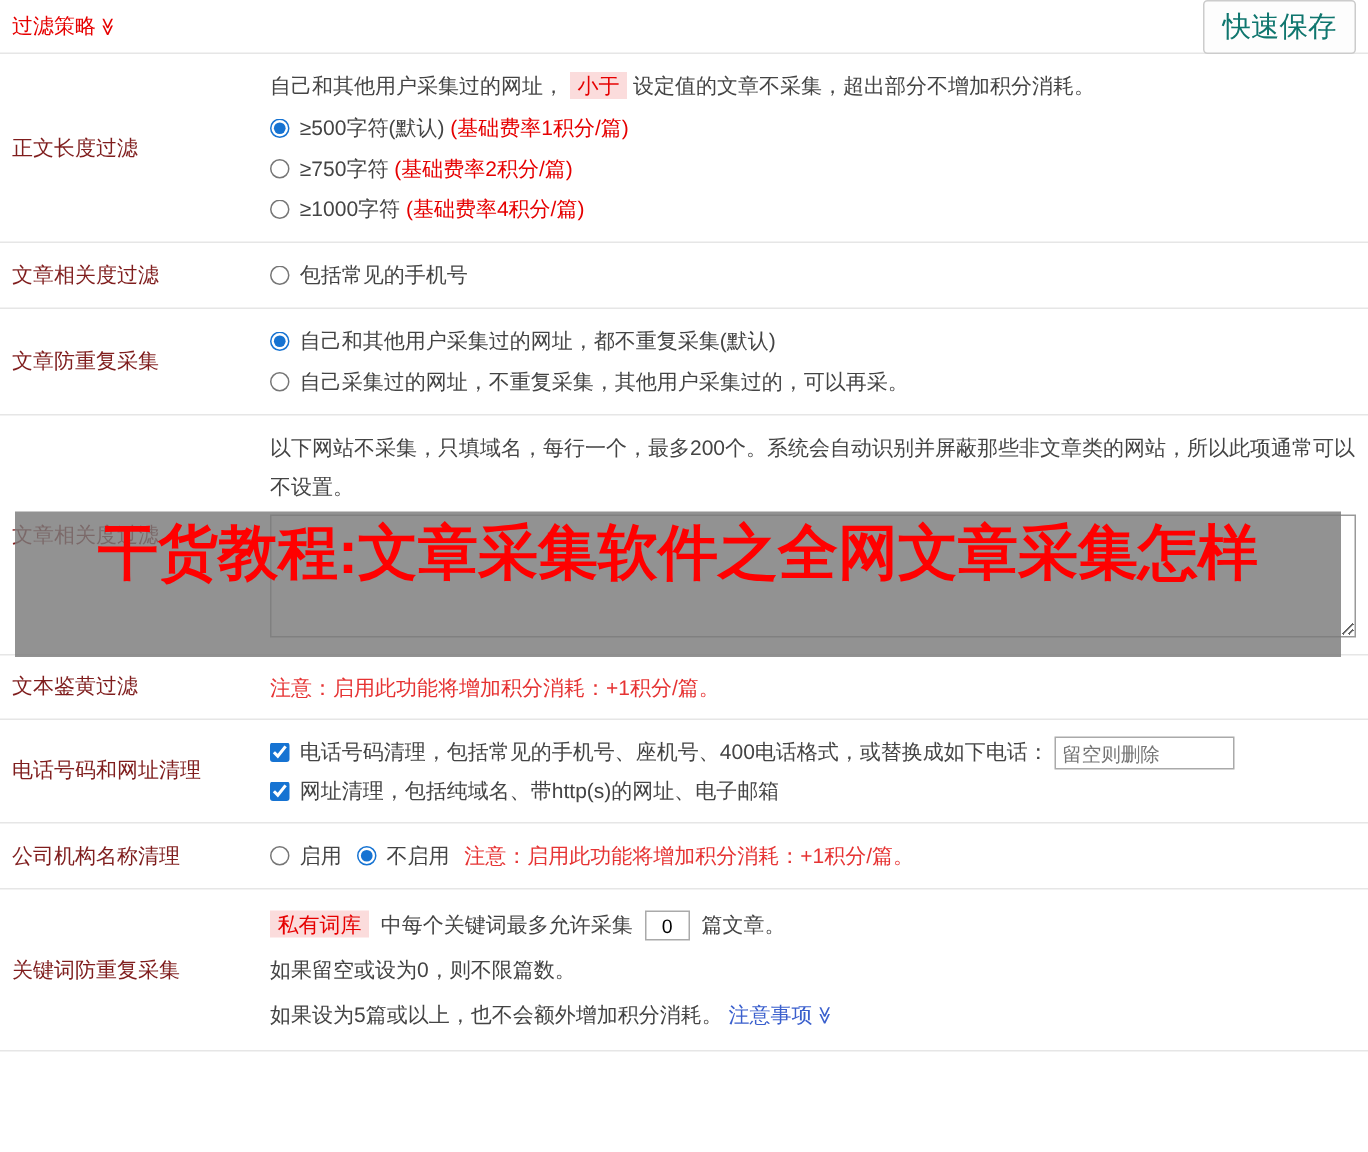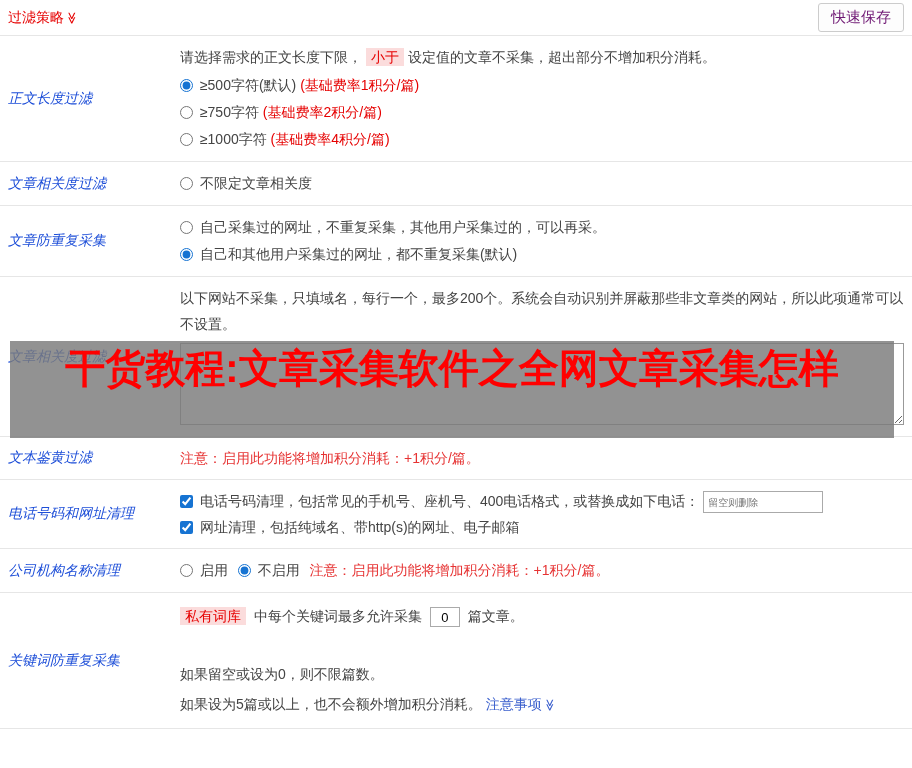--- a/index.html
+++ b/index.html
@@ -15,35 +15,35 @@
   *{box-sizing:border-box;margin:0;padding:0;}
   html,body{width:912px;height:768px;}
   body{
     font-family:"Liberation Sans","DejaVu Sans",sans-serif;
     font-size:14px;color:var(--text);background:#fff;
     position:relative;overflow:hidden;
   }
   .topbar{display:flex;justify-content:space-between;align-items:center;height:36px;padding:0 8px;border-bottom:1px solid var(--border);}
   .page-title{color:var(--red);font-size:14px;}
   .chevron-down{display:inline-block;transform:rotate(90deg);font-size:12px;margin-left:2px;}
-  .save-btn{background:#fdfdfd;border:1px solid #ccc;border-radius:3px;padding:4px 12px;font-size:15px;color:#701a75;cursor:pointer;}
+  .save-btn{background:#fdfdfd;border:1px solid #ccc;border-radius:3px;padding:4px 12px;font-size:19px;color:#0f766e;cursor:pointer;}
   .row{display:flex;border-bottom:1px solid var(--border);}
-  .row-label{width:178px;padding:8px 8px;display:flex;align-items:center;color:#1d4ed8;flex-shrink:0;font-style:italic;}
+  .row-label{width:178px;padding:8px 8px;display:flex;align-items:center;color:#7f1d1d;flex-shrink:0;}
   .row-content{flex:1;padding:8px 8px 8px 2px;}
   .line{line-height:26px;display:block;}
   .opt{display:block;line-height:27px;cursor:pointer;}
   .opt-inline{display:inline-block;margin-right:6px;line-height:27px;cursor:pointer;}
   input[type=radio],input[type=checkbox]{accent-color:#1673d2;vertical-align:-2px;margin-right:3px;}
   .note{color:var(--note-red);}
   .fee{color:var(--red);}
   .hl{background:var(--highlight-bg);color:var(--red);padding:1px 5px;margin:0 4px;}
   .link{color:var(--link-blue);cursor:pointer;}
   .desc{line-height:26px;margin-bottom:2px;}
   textarea{width:100%;height:82px;border:1px solid #999;margin-top:4px;resize:vertical;font-family:inherit;font-size:13px;padding:3px;}
-  .phone-input{width:120px;height:22px;border:1px solid #aaa;padding:1px 4px;font-size:10px;color:#333;vertical-align:middle;}
+  .phone-input{width:120px;height:22px;border:1px solid #aaa;padding:1px 4px;font-size:13px;color:#333;vertical-align:middle;}
   .num-input{width:30px;height:20px;border:1px solid #aaa;text-align:center;font-size:13px;margin:0 4px;vertical-align:middle;}
   .overlay-banner{
     position:absolute;left:10px;right:18px;top:341px;height:97px;z-index:10;
     background:var(--overlay-bg);
     display:flex;align-items:flex-start;justify-content:center;
     font-size:40px;font-weight:bold;color:var(--overlay-text);white-space:nowrap;
   }
 </style>
 </head>
 <body>
@@ -52,21 +52,21 @@
   <span class="page-title">
     <span>过滤策略</span><span class="chevron-down">≫</span>
   </span>
   <button class="save-btn">快速保存</button>
 </div>
 
 <div class="row">
   <div class="row-label">正文长度过滤</div>
   <div class="row-content">
     <div class="desc">
-      <span>请选择需求的正文长度下限，</span><span class="hl">小于</span><span>设定值的文章不采集，超出部分不增加积分消耗。</span>
+      <span>自己和其他用户采集过的网址，</span><span class="hl">小于</span><span>设定值的文章不采集，超出部分不增加积分消耗。</span>
     </div>
     <label class="opt">
       <input type="radio" name="len" checked="" style="">
       <span>≥500字符(默认)</span>
       <span class="fee">(基础费率1积分/篇)</span>
     </label>
     <label class="opt">
       <input type="radio" name="len" style="">
       <span>≥750字符</span>
       <span class="fee">(基础费率2积分/篇)</span>
@@ -77,35 +77,35 @@
       <span class="fee">(基础费率4积分/篇)</span>
     </label>
   </div>
 </div>
 
 <div class="row">
   <div class="row-label">文章相关度过滤</div>
   <div class="row-content">
     <label class="opt">
       <input type="radio" name="rel" style="">
-      <span>不限定文章相关度</span>
+      <span>包括常见的手机号</span>
     </label>
   </div>
 </div>
 
 <div class="row">
   <div class="row-label">文章防重复采集</div>
   <div class="row-content">
     <label class="opt">
+      <input type="radio" name="dup" checked="" style="">
+      <span>自己和其他用户采集过的网址，都不重复采集(默认)</span>
+    </label>
+    <label class="opt">
       <input type="radio" name="dup" style="">
       <span>自己采集过的网址，不重复采集，其他用户采集过的，可以再采。</span>
-    </label>
-    <label class="opt">
-      <input type="radio" name="dup" checked="" style="">
-      <span>自己和其他用户采集过的网址，都不重复采集(默认)</span>
     </label>
   </div>
 </div>
 
 <div class="row">
   <div class="row-label">文章相关度过滤</div>
   <div class="row-content">
     <div class="desc">以下网站不采集，只填域名，每行一个，最多200个。系统会自动识别并屏蔽那些非文章类的网站，所以此项通常可以不设置。</div>
     <textarea style=""></textarea>
   </div>
@@ -156,21 +156,21 @@
 
 <div class="row">
   <div class="row-label">关键词防重复采集</div>
   <div class="row-content">
     <div class="line" style="line-height:30px;">
       <span class="hl" style="margin-left:0;margin-top:40px;">私有词库</span>
       <span>中每个关键词最多允许采集</span>
       <input type="text" class="num-input" value="0" style="">
       <span>篇文章。</span>
     </div>
-    <div class="line" style="line-height:30px;margin-top:28px;">如果留空或设为0，则不限篇数。</div>
+    <div class="line" style="line-height:30px;">如果留空或设为0，则不限篇数。</div>
     <div class="line" style="line-height:30px;">
       <span>如果设为5篇或以上，也不会额外增加积分消耗。</span>
       <span class="link"><span>注意事项</span><span class="chevron-down">≫</span></span>
     </div>
   </div>
 </div>
 
 <div class="overlay-banner">
   <span>干货教程:文章采集软件之全网文章采集怎样</span>
 </div>

